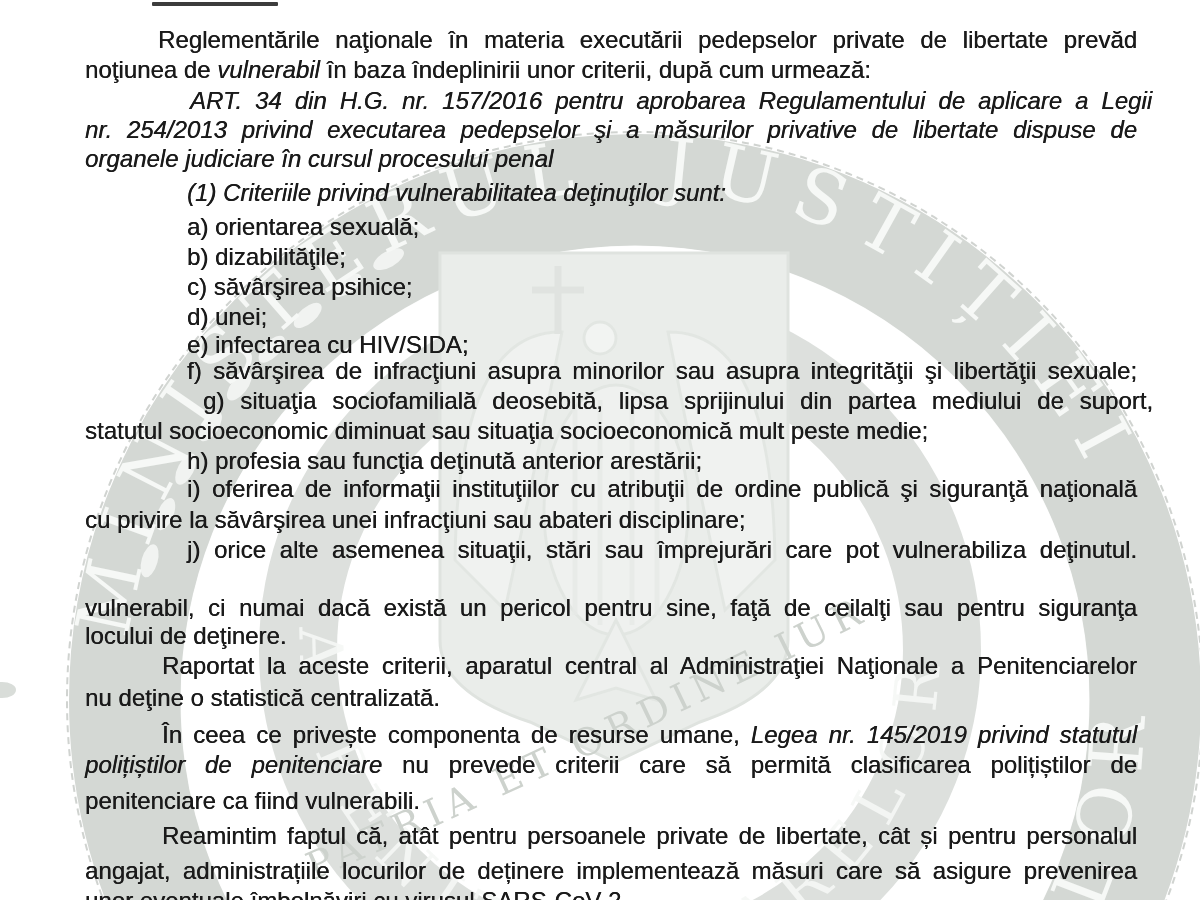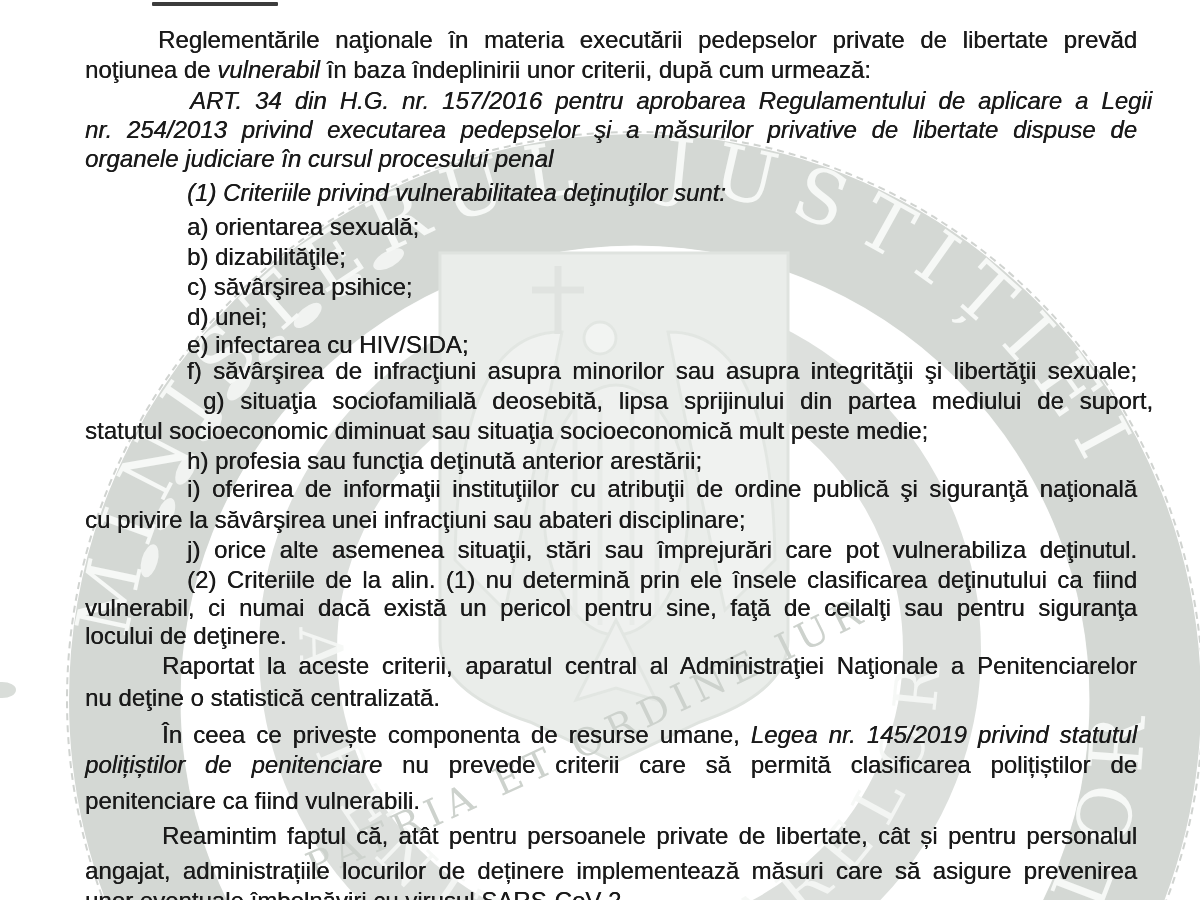--- a/index.html
+++ b/index.html
@@ -123,21 +123,20 @@
       <div class="line" style="left: 187px; top: 273px;"><span>c) săvârşirea psihice;</span></div>
       <div class="line" style="left: 187px; top: 303px;"><span>d) unei;</span></div>
       <div class="line" style="left: 187px; top: 331px;"><span>e) infectarea cu HIV/SIDA;</span></div>
       <div class="line just" style="left: 187px; top: 357px; width: 950px;"><span>f) săvârşirea de infracţiuni asupra minorilor sau asupra integrităţii şi libertăţii sexuale;</span></div>
       <div class="line just" style="left: 187px; top: 387px; width: 950px; margin-left: 16px;"><span>g) situaţia sociofamilială deosebită, lipsa sprijinului din partea mediului de suport,</span></div>
       <div class="line" style="left: 85px; top: 417px;"><span>statutul socioeconomic diminuat sau situaţia socioeconomică mult peste medie;</span></div>
       <div class="line" style="left: 187px; top: 447px;"><span>h) profesia sau funcţia deţinută anterior arestării;</span></div>
       <div class="line just" style="left: 187px; top: 475px; width: 950px;"><span>i) oferirea de informaţii instituţiilor cu atribuţii de ordine publică şi siguranţă naţională</span></div>
       <div class="line" style="left: 85px; top: 506px;"><span>cu privire la săvârşirea unei infracţiuni sau abateri disciplinare;</span></div>
       <div class="line just" style="left: 187px; top: 536px; width: 950px;"><span>j) orice alte asemenea situaţii, stări sau împrejurări care pot vulnerabiliza deţinutul.</span></div>
-      <div class="line just" style="left: 187px; top: 566px; width: 950px;"><span>(2) Criteriile de la alin. (1) nu determină prin ele însele clasificarea deţinutului ca fiind</span></div>
       <div class="line just" style="left: 85px; top: 594px; width: 1052px;"><span>vulnerabil, ci numai dacă există un pericol pentru sine, faţă de ceilalţi sau pentru siguranţa</span></div>
       <div class="line" style="left: 85px; top: 622px;"><span>locului de deţinere.</span></div>
       <div class="line just" style="left: 162px; top: 652px; width: 975px;"><span>Raportat la aceste criterii, aparatul central al Administraţiei Naţionale a Penitenciarelor</span></div>
       <div class="line" style="left: 85px; top: 684px;"><span>nu deţine o statistică centralizată.</span></div>
       <div class="line just" style="left: 162px; top: 721px; width: 975px;"><span>În ceea ce privește componenta de resurse umane, </span><span class="it">Legea nr. 145/2019 privind statutul</span></div>
       <div class="line just" style="left: 85px; top: 751px; width: 1052px;"><span class="it">polițiștilor de penitenciare</span><span> nu prevede criterii care să permită clasificarea polițiștilor de</span></div>
       <div class="line" style="left: 85px; top: 787px;"><span>penitenciare ca fiind vulnerabili.</span></div>
       <div class="line just" style="left: 162px; top: 822px; width: 975px;"><span>Reamintim faptul că, atât pentru persoanele private de libertate, cât și pentru personalul</span></div>
       <div class="line just" style="left: 85px; top: 857px; width: 1052px;"><span>angajat, administrațiile locurilor de deținere implementează măsuri care să asigure prevenirea</span></div>
       <div class="line" style="left: 85px; top: 887px;"><span>unor eventuale îmbolnăviri cu virusul SARS-CoV-2</span></div>

